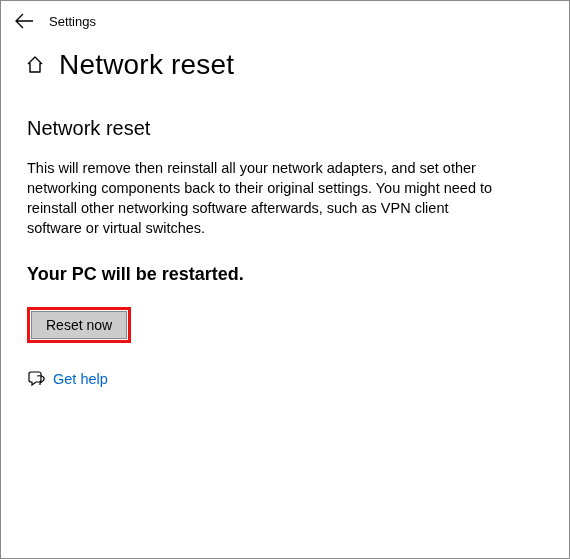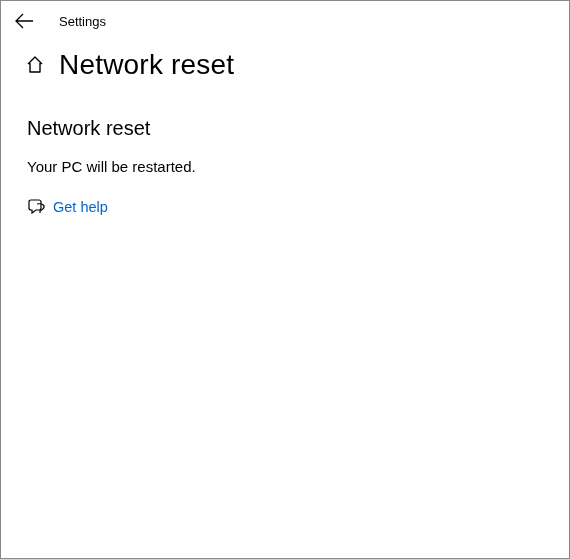--- a/index.html
+++ b/index.html
@@ -8,21 +8,21 @@
       background: #fff;
       width: 570px;
       height: 559px;
       border: 1px solid #888;
       color: #000;
     }
     .header-row {
       display: flex;
       align-items: center;
       padding: 12px 14px 8px 14px;
-      gap: 24px;
+      gap: 14px;
     }
     .back-arrow {
       cursor: pointer;
       display: inline-flex;
     }
     .header-title {
       font-size: 13px;
       font-weight: 400;
     }
     .title-row {
@@ -47,22 +47,23 @@
       font-size: 20px;
       font-weight: 400;
       margin-bottom: 18px;
     }
     .description {
       font-size: 14.5px;
       line-height: 1.38;
       margin-bottom: 26px;
     }
     .notice {
-      font-size: 15px;
+      font-size: 18px;
       margin-bottom: 22px;
+      font-weight: bold;
     }
     .reset-btn-wrap {
       border: 3px solid #e11;
       display: inline-block;
       padding: 1px;
       margin-bottom: 26px;
     }
     .reset-btn {
       background: #ccc;
       border: 1px solid #888;
@@ -101,21 +102,25 @@
   <span class="home-icon">
     <svg width="20" height="20" viewBox="0 0 20 20">
       <path d="M3 9 L10 2 L17 9 M5 8 L5 17 L15 17 L15 8" stroke="#000" stroke-width="1.4" fill="none" stroke-linejoin="round"></path>
     </svg>
   </span>
   <h1 class="page-title">Network reset</h1>
 </div>
 
 <div class="content">
   <h2 class="section-heading">Network reset</h2>
+  <p class="description">This will remove then reinstall all your network adapters, and set other networking components back to their original settings. You might need to reinstall other networking software afterwards, such as VPN client software or virtual switches.</p>
   <p class="notice">Your PC will be restarted.</p>
+  <div class="reset-btn-wrap">
+    <button class="reset-btn">Reset now</button>
+  </div>
   <div class="help-row">
     <span class="help-icon">
       <svg width="20" height="20" viewBox="0 0 20 20">
         <path d="M4 3 C2 3 2 4 2 5 L2 11 C2 12 3 13 4 13 L5 13 L5 16 L9 13 L12 13 C13 13 14 12 14 11 L14 5 C14 4 13 3 12 3 Z" stroke="#000" stroke-width="1.2" fill="none"></path>
         <path d="M10 7 C10 7 16 6 17 9 C18 12 14 13 13 14 L13 16" stroke="#000" stroke-width="1.2" fill="none"></path>
       </svg>
     </span>
     <span class="help-link">Get help</span>
   </div>
 </div>

